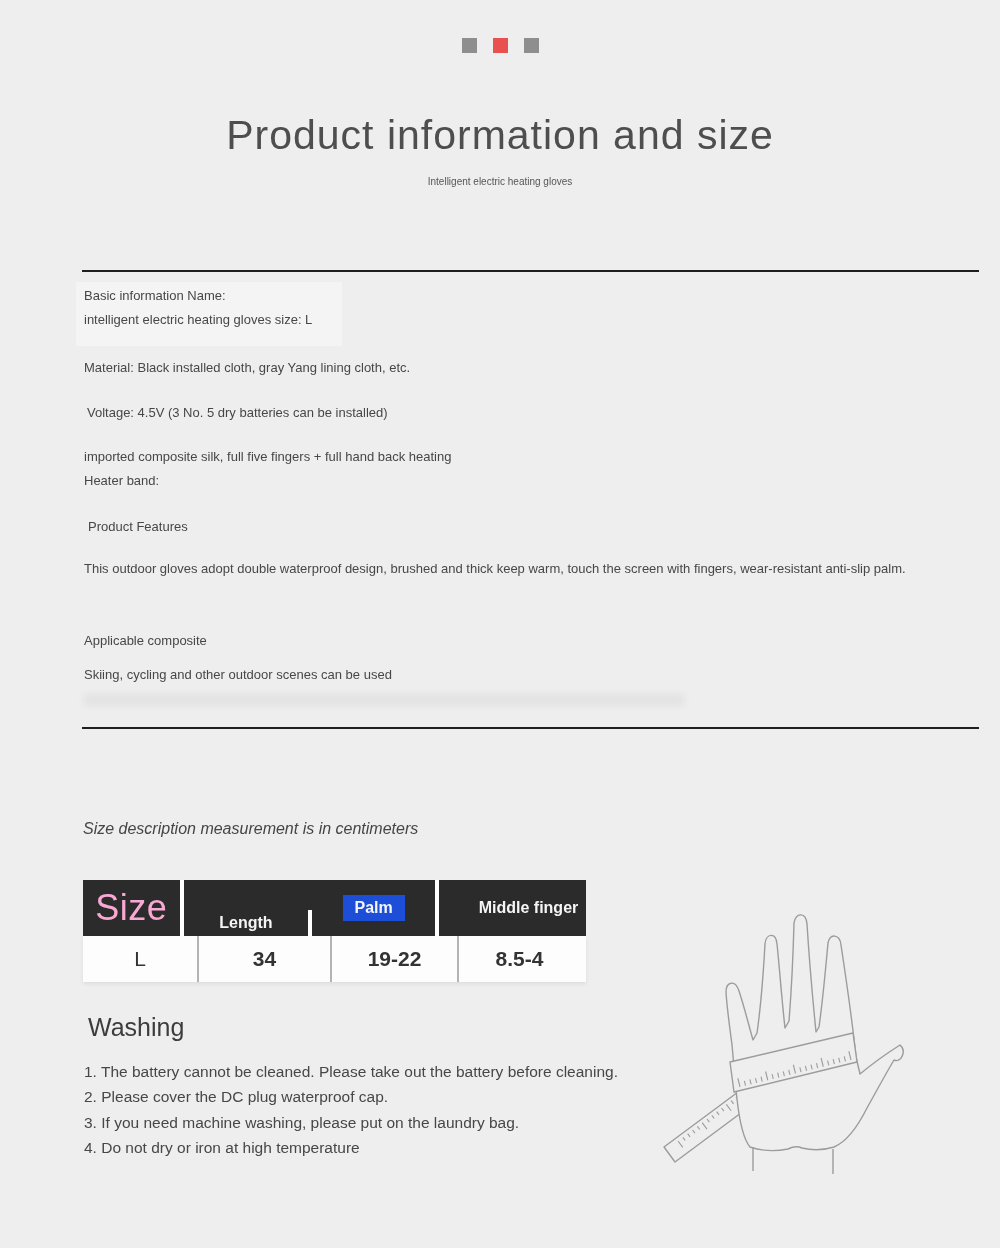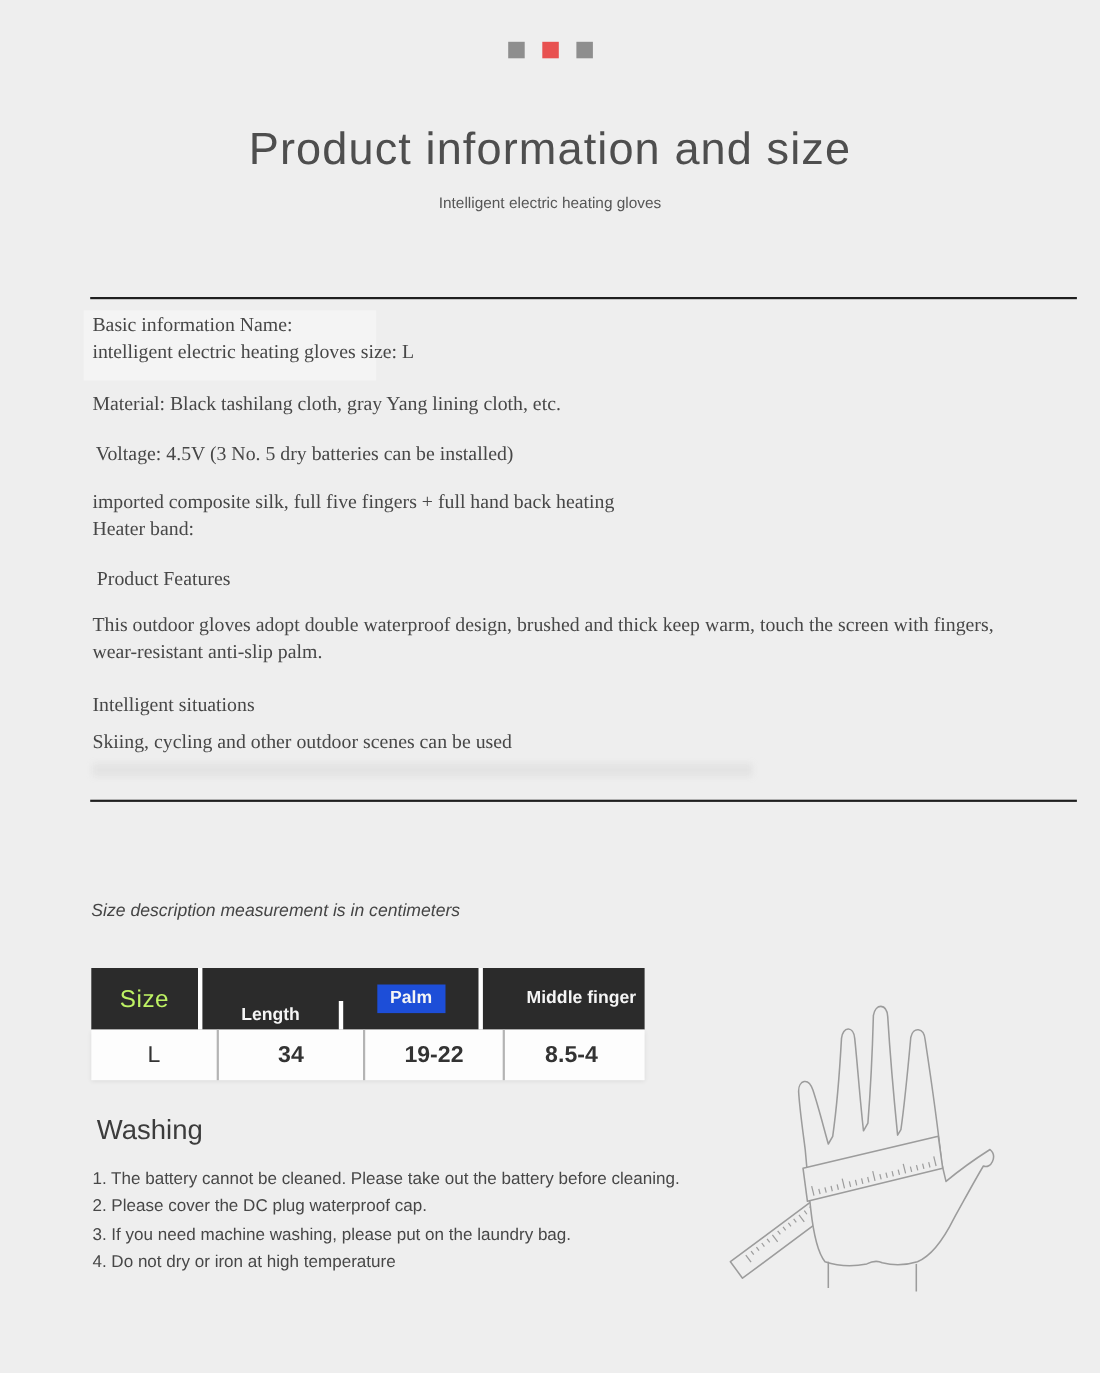--- a/index.html
+++ b/index.html
@@ -8,47 +8,47 @@
 
   
   .squares{position:absolute;top:38px;left:0;width:1000px;display:flex;justify-content:center;gap:16px;}
   .sq{width:15px;height:15px;background:#8e8e8e;}
   .sq.red{background:#e85150;}
 
   
   .title{position:absolute;top:112px;left:0;width:1000px;text-align:center;
          font-size:41px;font-weight:400;color:#4e4e4e;letter-spacing:1px;}
   .subtitle{position:absolute;top:176px;left:0;width:1000px;text-align:center;
-         font-size:14px;color:#565656;}
+         font-size:10px;color:#565656;}
 
   
   .hrule{position:absolute;left:82px;width:897px;height:2px;background:#1f1f1f;}
   .hr1{top:270px;} .hr2{top:727px;}
 
   
-  .txt{position:absolute;left:84px;font-size:18px;line-height:23.5px;color:#474747;font-family:Liberation Serif, serif;}
+  .txt{position:absolute;left:84px;font-size:13px;line-height:23.5px;color:#474747;}
   .highlight{position:absolute;left:76px;top:282px;width:266px;height:64px;background:rgba(255,255,255,0.35);}
   .p-basic{top:284px;}
   .p-material{top:356px;}
   .p-voltage{top:401px;left:87px;}
   .p-heater{top:445px;}
   .p-feat-head{top:515px;left:88px;}
   .p-feat-desc{top:557px;width:832px;}
   .p-appl-head{top:629px;}
   .p-appl-desc{top:663px;}
   .smudge{position:absolute;left:84px;top:694px;width:600px;height:12px;
           background:rgba(160,160,160,0.14);filter:blur(3px);}
 
   
   .size-note{position:absolute;left:83px;top:820px;font-size:16px;color:#454545;font-style:italic;}
   .size-table{position:absolute;left:83px;top:880px;width:503px;}
   .thead{display:flex;height:56px;background:#2b2b2b;}
   .th{box-sizing:border-box;display:flex;align-items:center;justify-content:center;
       color:#f5f5f5;font-size:16px;font-weight:700;}
-  .th.c0{width:104px;border-right:4px solid #ffffff;font-size:22px;font-weight:400;letter-spacing:0.5px;color:#bef264;}
+  .th.c0{width:104px;border-right:4px solid #ffffff;font-size:36px;font-weight:400;letter-spacing:0.5px;color:#f9a8d4;}
   .th.c1{width:133px;border-right:4px solid #ffffff;margin-top:30px;}
   .th.c2{width:131px;border-right:4px solid #ffffff;}
   .th.c3{width:119px;margin-left:32px;}
   .th .patch{background:#1d4ed8;padding:4px 12px;}
   .trow{display:flex;height:46px;background:#fdfdfd;box-shadow:0 2px 4px rgba(0,0,0,0.07);}
   .td{box-sizing:border-box;display:flex;align-items:center;justify-content:center;
       color:#333333;font-size:21px;font-weight:700;}
   .td.c0{width:116px;border-right:2px solid #b4b4b4;font-weight:400;}
   .td.c1{width:133px;border-right:2px solid #b4b4b4;text-align:center;}
   .td.c2{width:127px;border-right:2px solid #b4b4b4;}
@@ -79,30 +79,30 @@
   <div class="title">Product information and size</div>
   <div class="subtitle">Intelligent electric heating gloves</div>
 
   <div class="hrule hr1"></div>
 
   <div class="highlight"></div>
   <div class="txt p-basic">
     <div>Basic information Name:</div>
     <div>intelligent electric heating gloves size: L</div>
   </div>
-  <div class="txt p-material">Material: Black tashilang cloth, gray Yang lining cloth, etc.</div>
+  <div class="txt p-material">Material: Black installed cloth, gray Yang lining cloth, etc.</div>
   <div class="txt p-voltage">Voltage: 4.5V (3 No. 5 dry batteries can be installed)</div>
   <div class="txt p-heater">
     <div>imported composite silk, full five fingers + full hand back heating</div>
     <div>Heater band:</div>
   </div>
 
   <div class="txt p-feat-head">Product Features</div>
   <div class="txt p-feat-desc">This outdoor gloves adopt double waterproof design, brushed and thick keep warm, touch the screen with fingers, wear-resistant anti-slip palm.</div>
-  <div class="txt p-appl-head">Intelligent situations</div>
+  <div class="txt p-appl-head">Applicable composite</div>
   <div class="txt p-appl-desc">Skiing, cycling and other outdoor scenes can be used</div>
   <div class="smudge"></div>
 
   <div class="hrule hr2"></div>
 
   <div class="size-note">Size description measurement is in centimeters</div>
 
   <div class="size-table">
     <div class="thead">
       <div class="th c0">Size</div>

